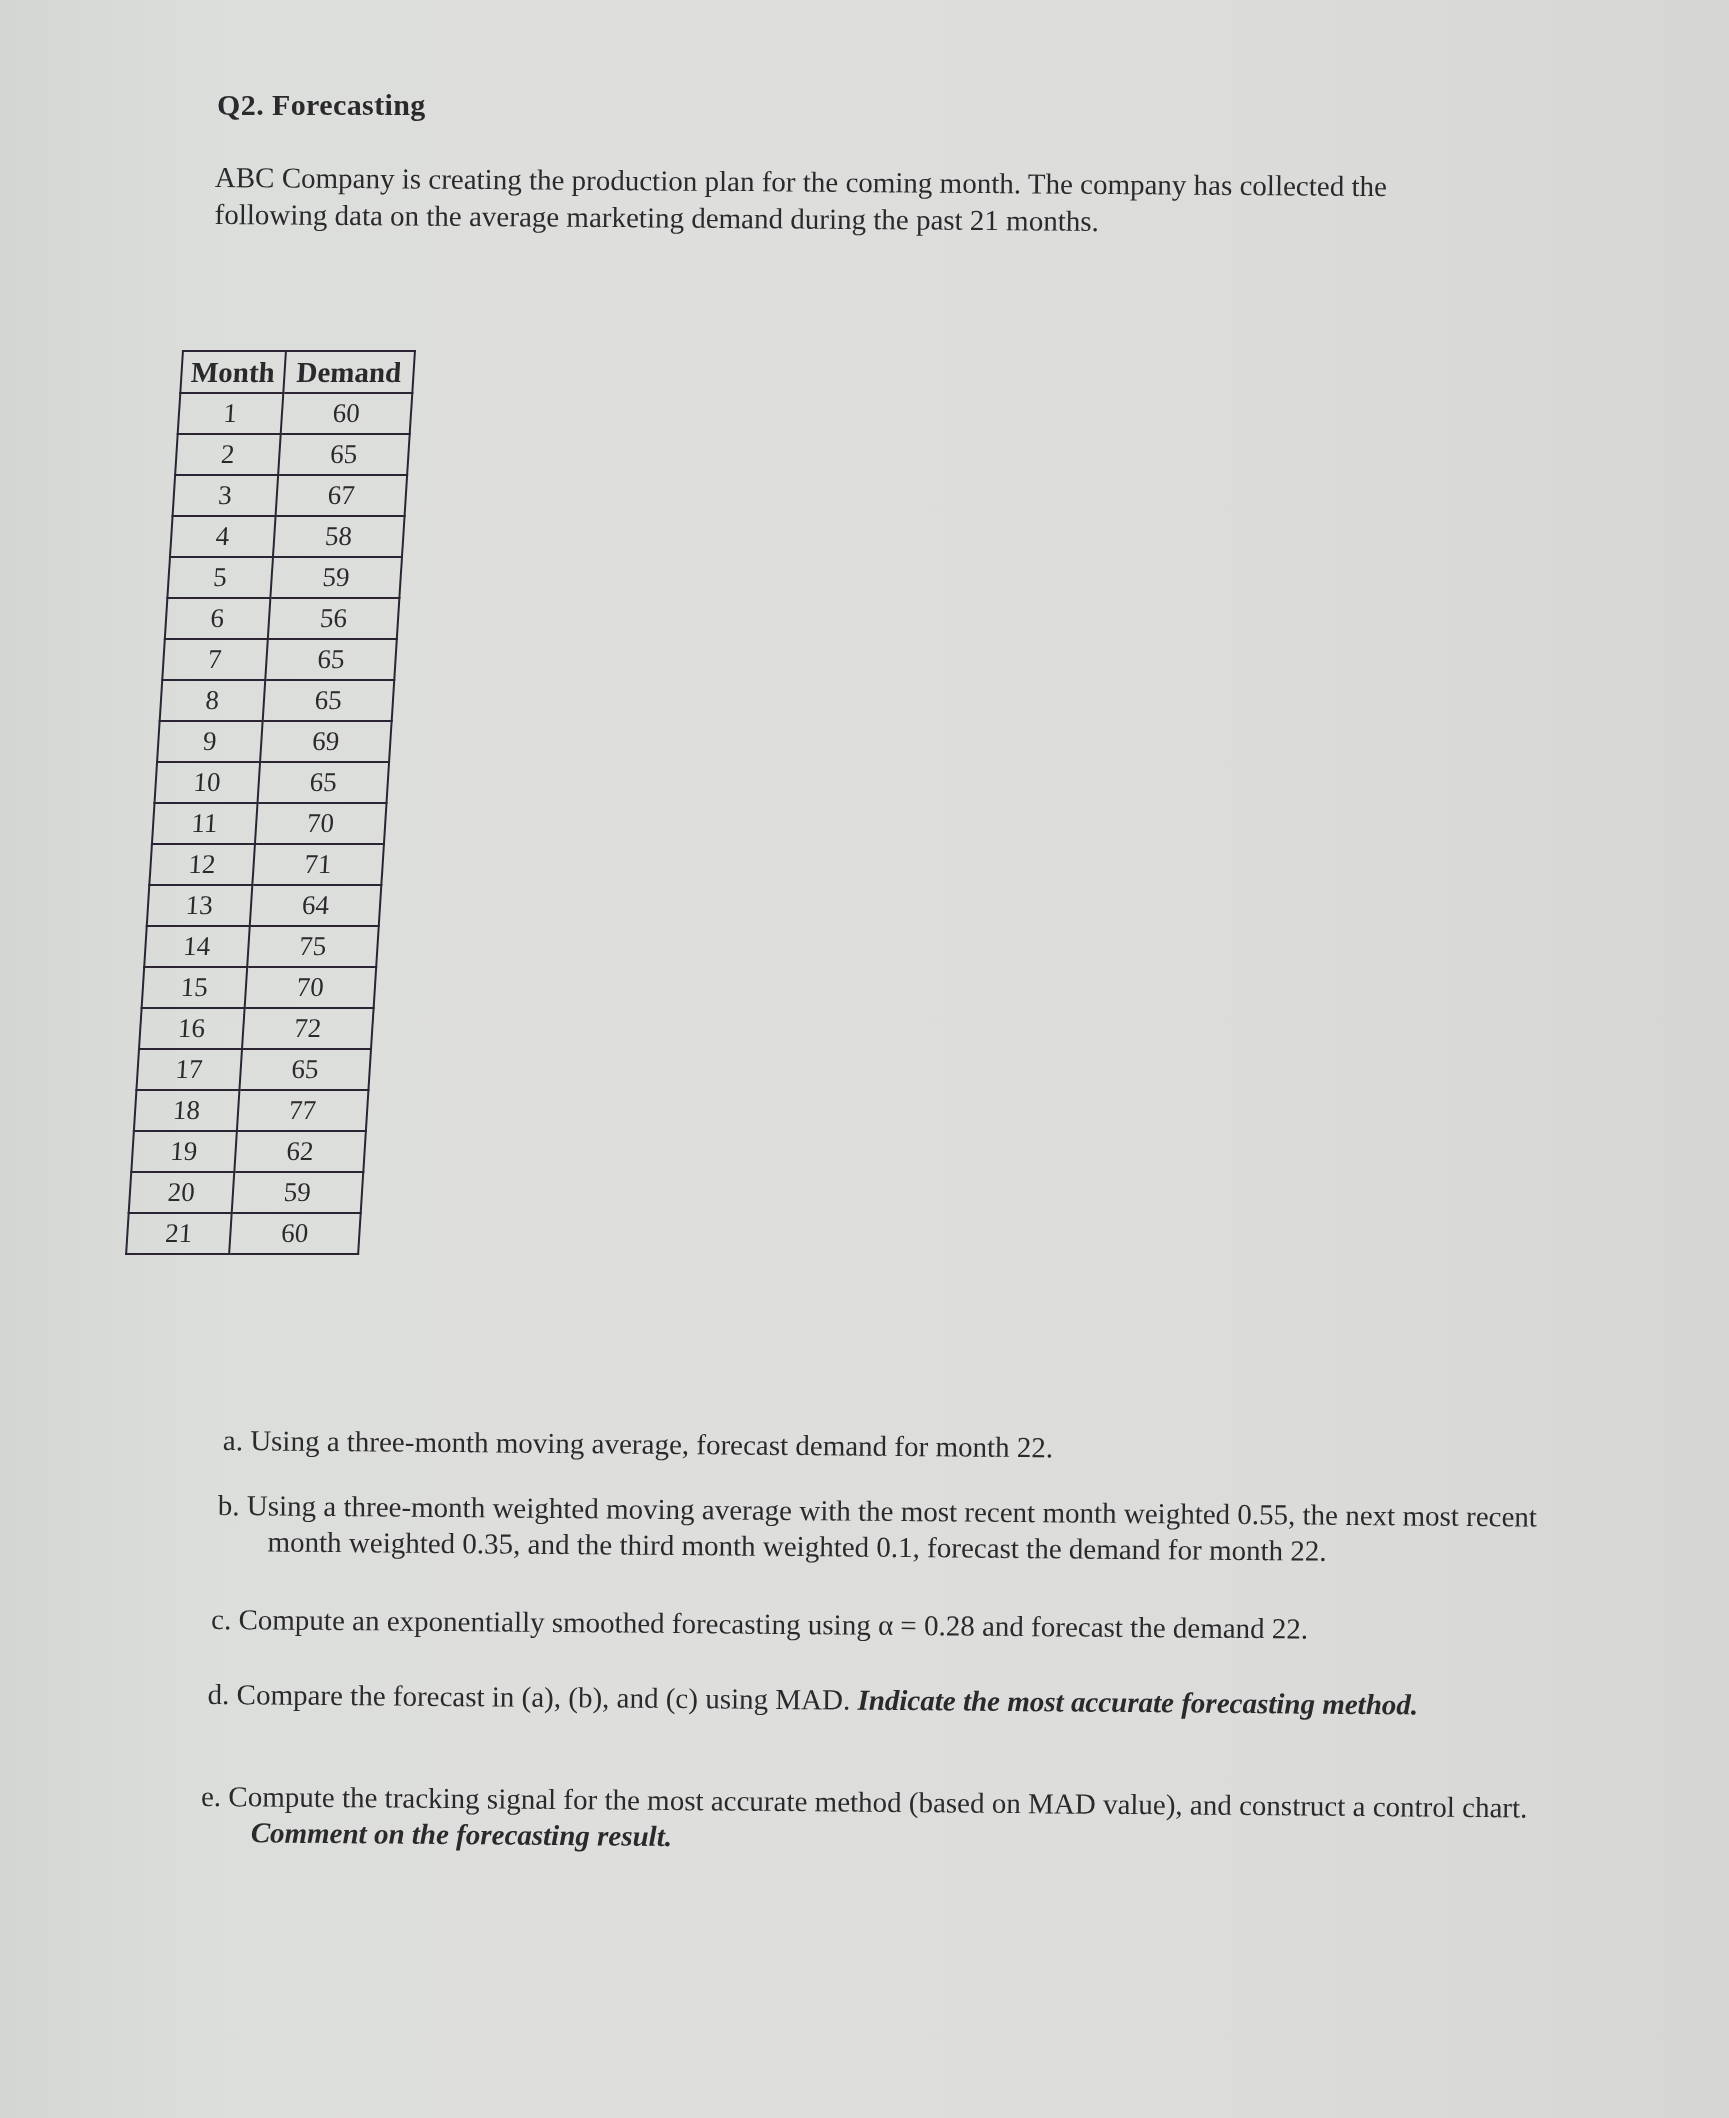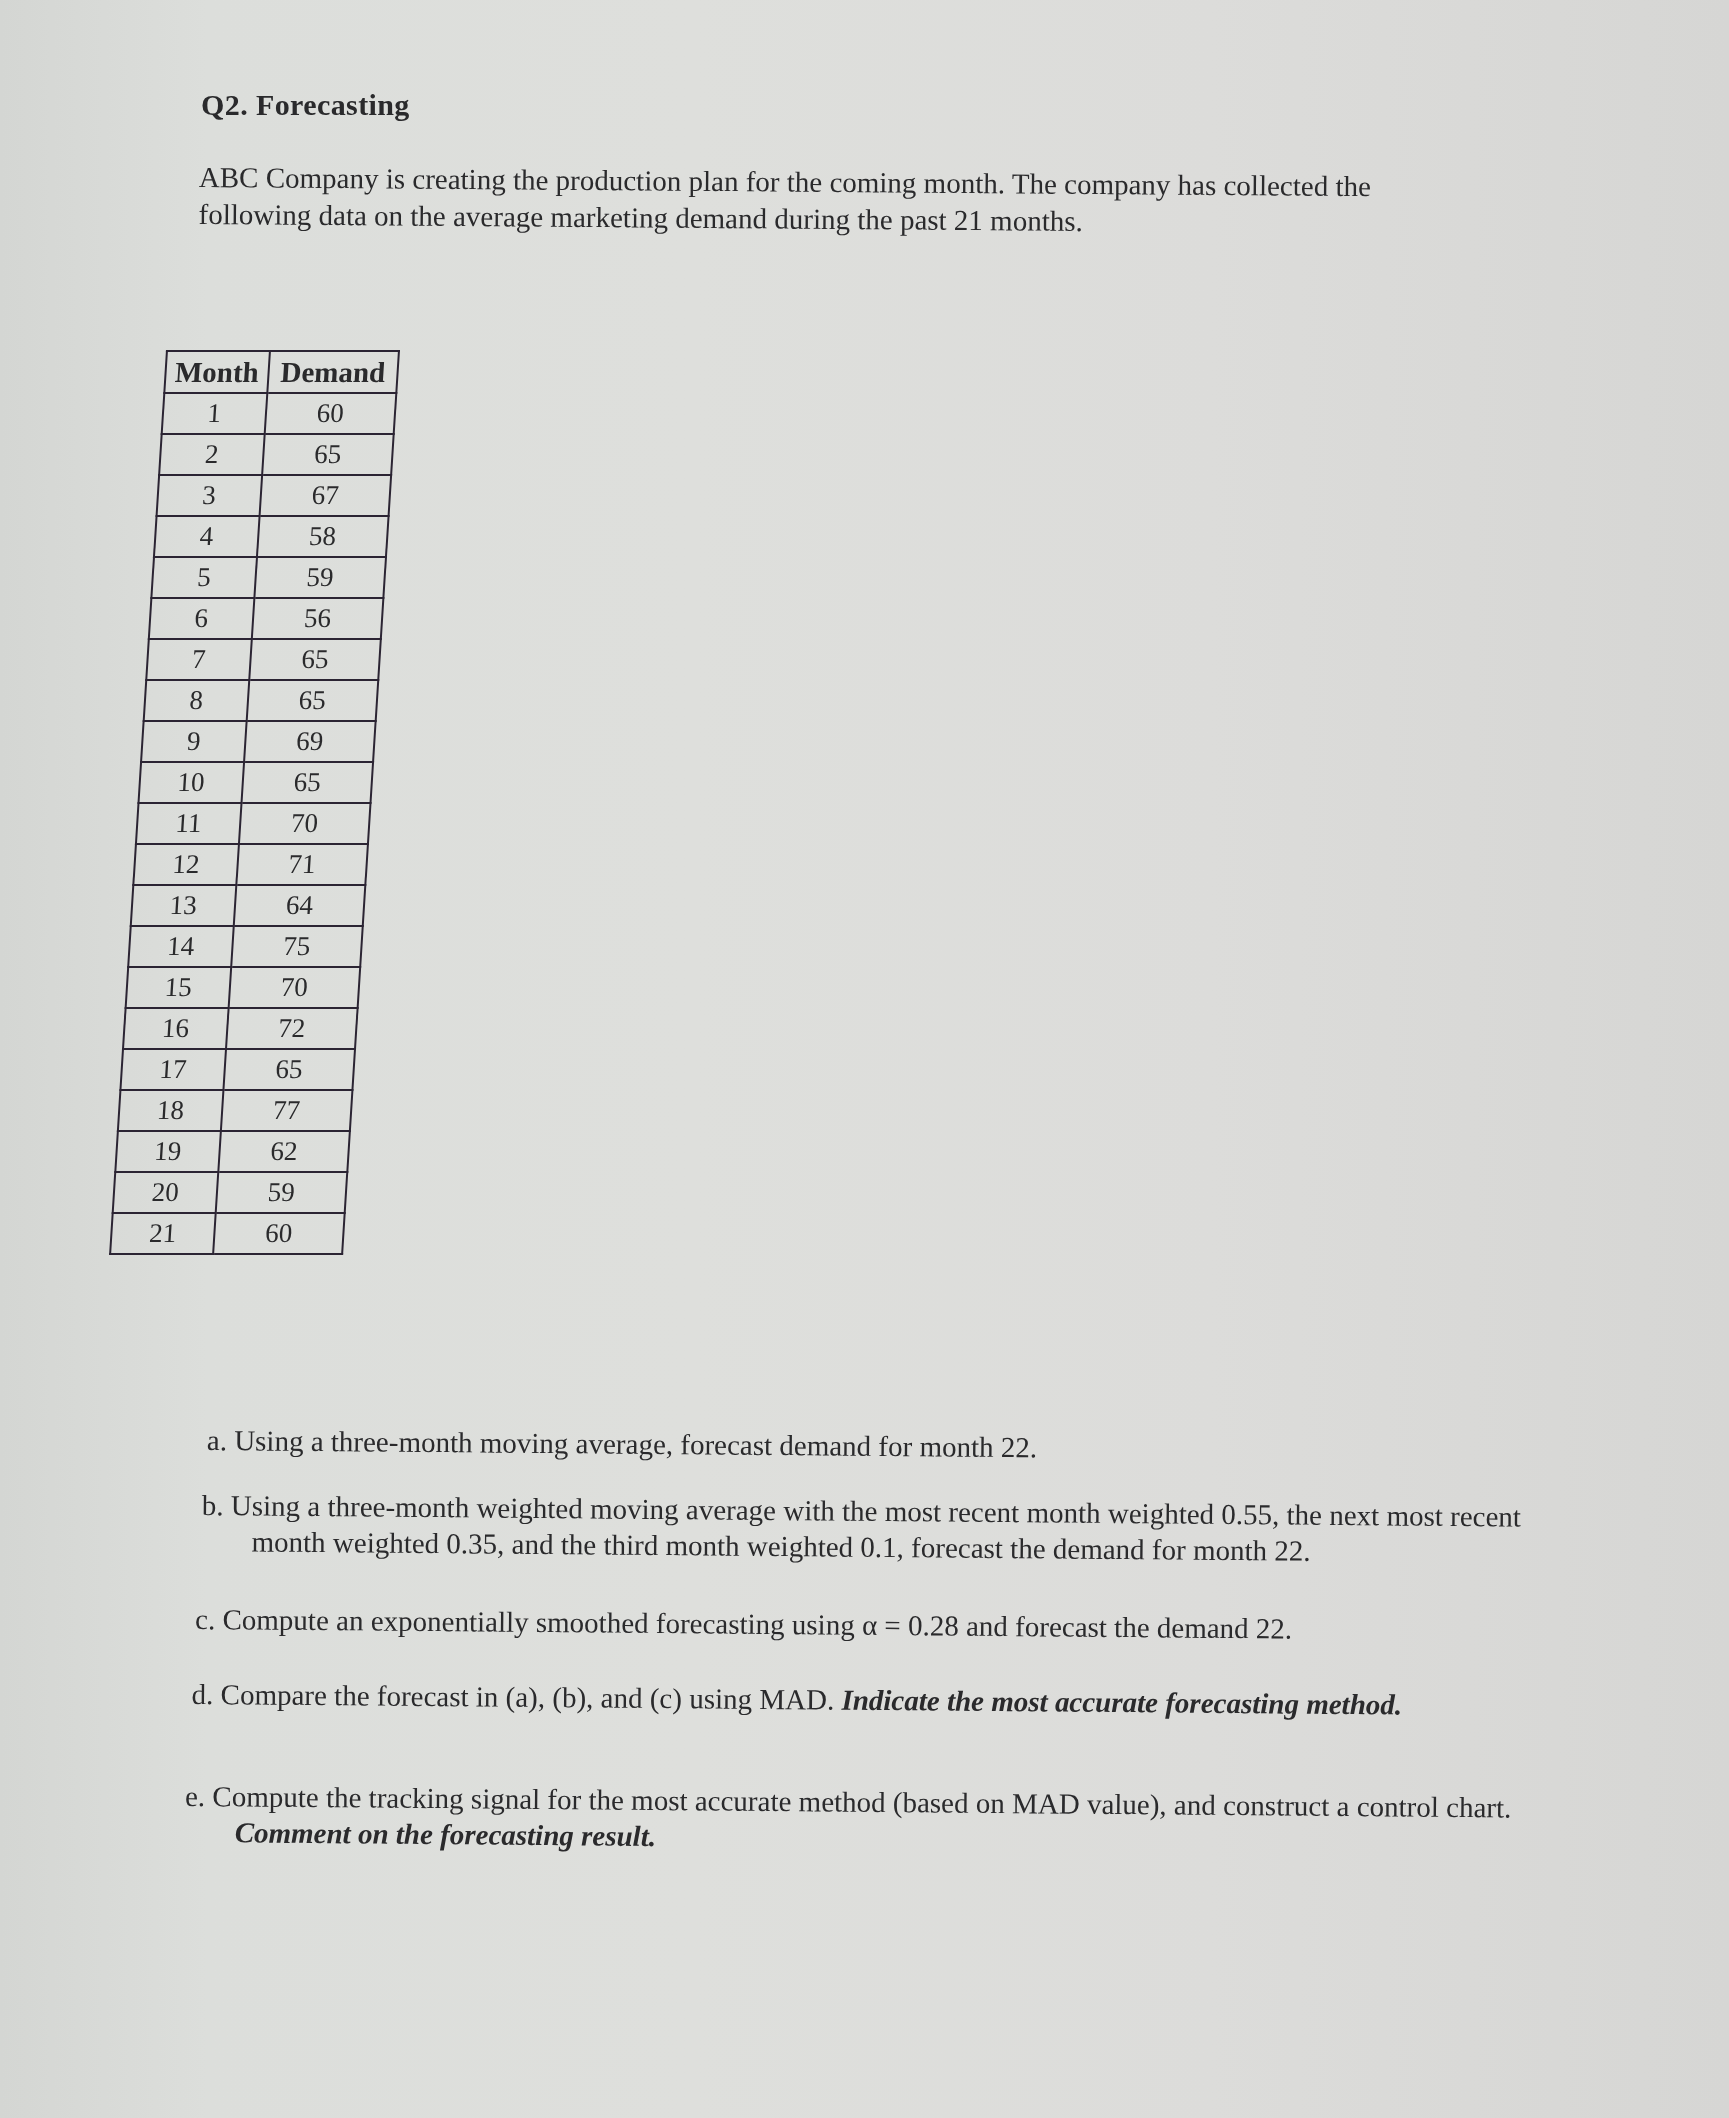--- a/index.html
+++ b/index.html
@@ -10,21 +10,21 @@
       width: 1729px;
       height: 2119px;
       position: relative;
       overflow: hidden;
       background: linear-gradient(90deg, #d4d6d3 0%, #dcdedb 12%, #dedfdc 40%, #dcdcda 70%, #d6d6d4 100%);
       font-family: "Liberation Serif", "DejaVu Serif", serif;
       color: #2a2a2c;
     }
     .page {
       position: absolute;
-      left: 0; top: 0;
+      left: 16px; top: 0;
       width: 1639px; height: 2119px;
     }
     .title {
       position: absolute;
       left: 201px;
       top: 88px;
       font-size: 30px;
       font-weight: bold;
       letter-spacing: 0.4px;
     }

